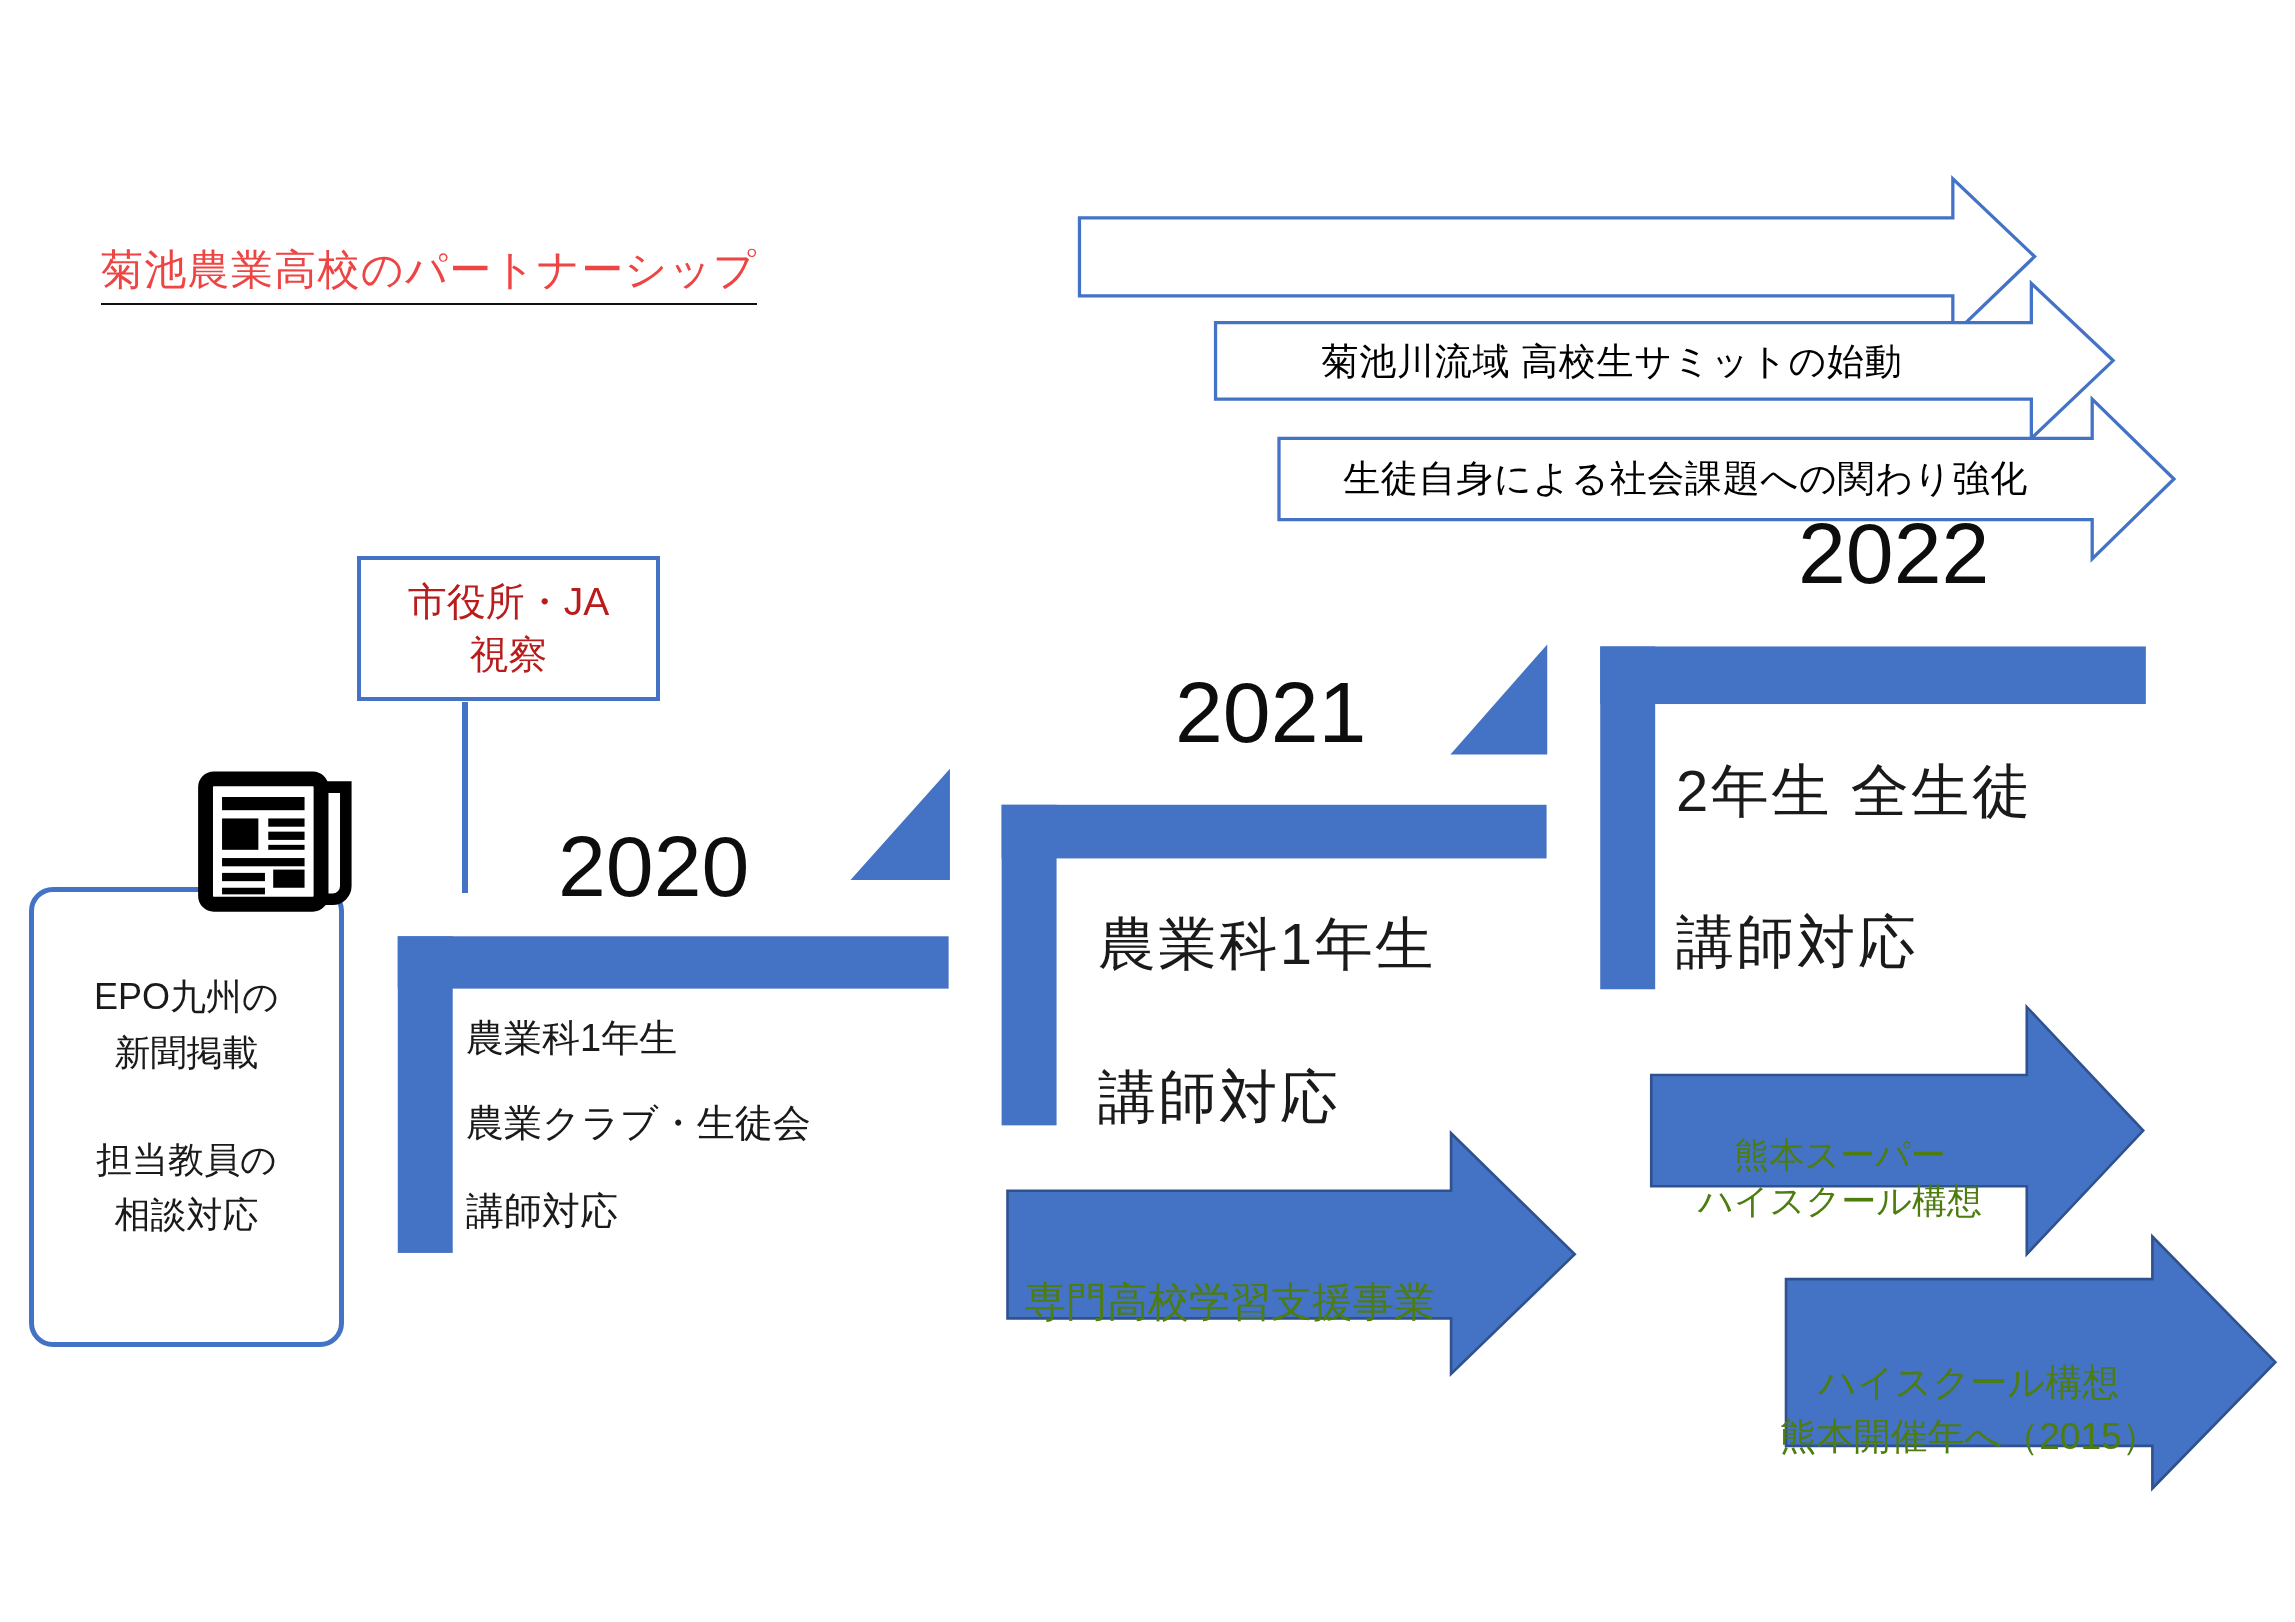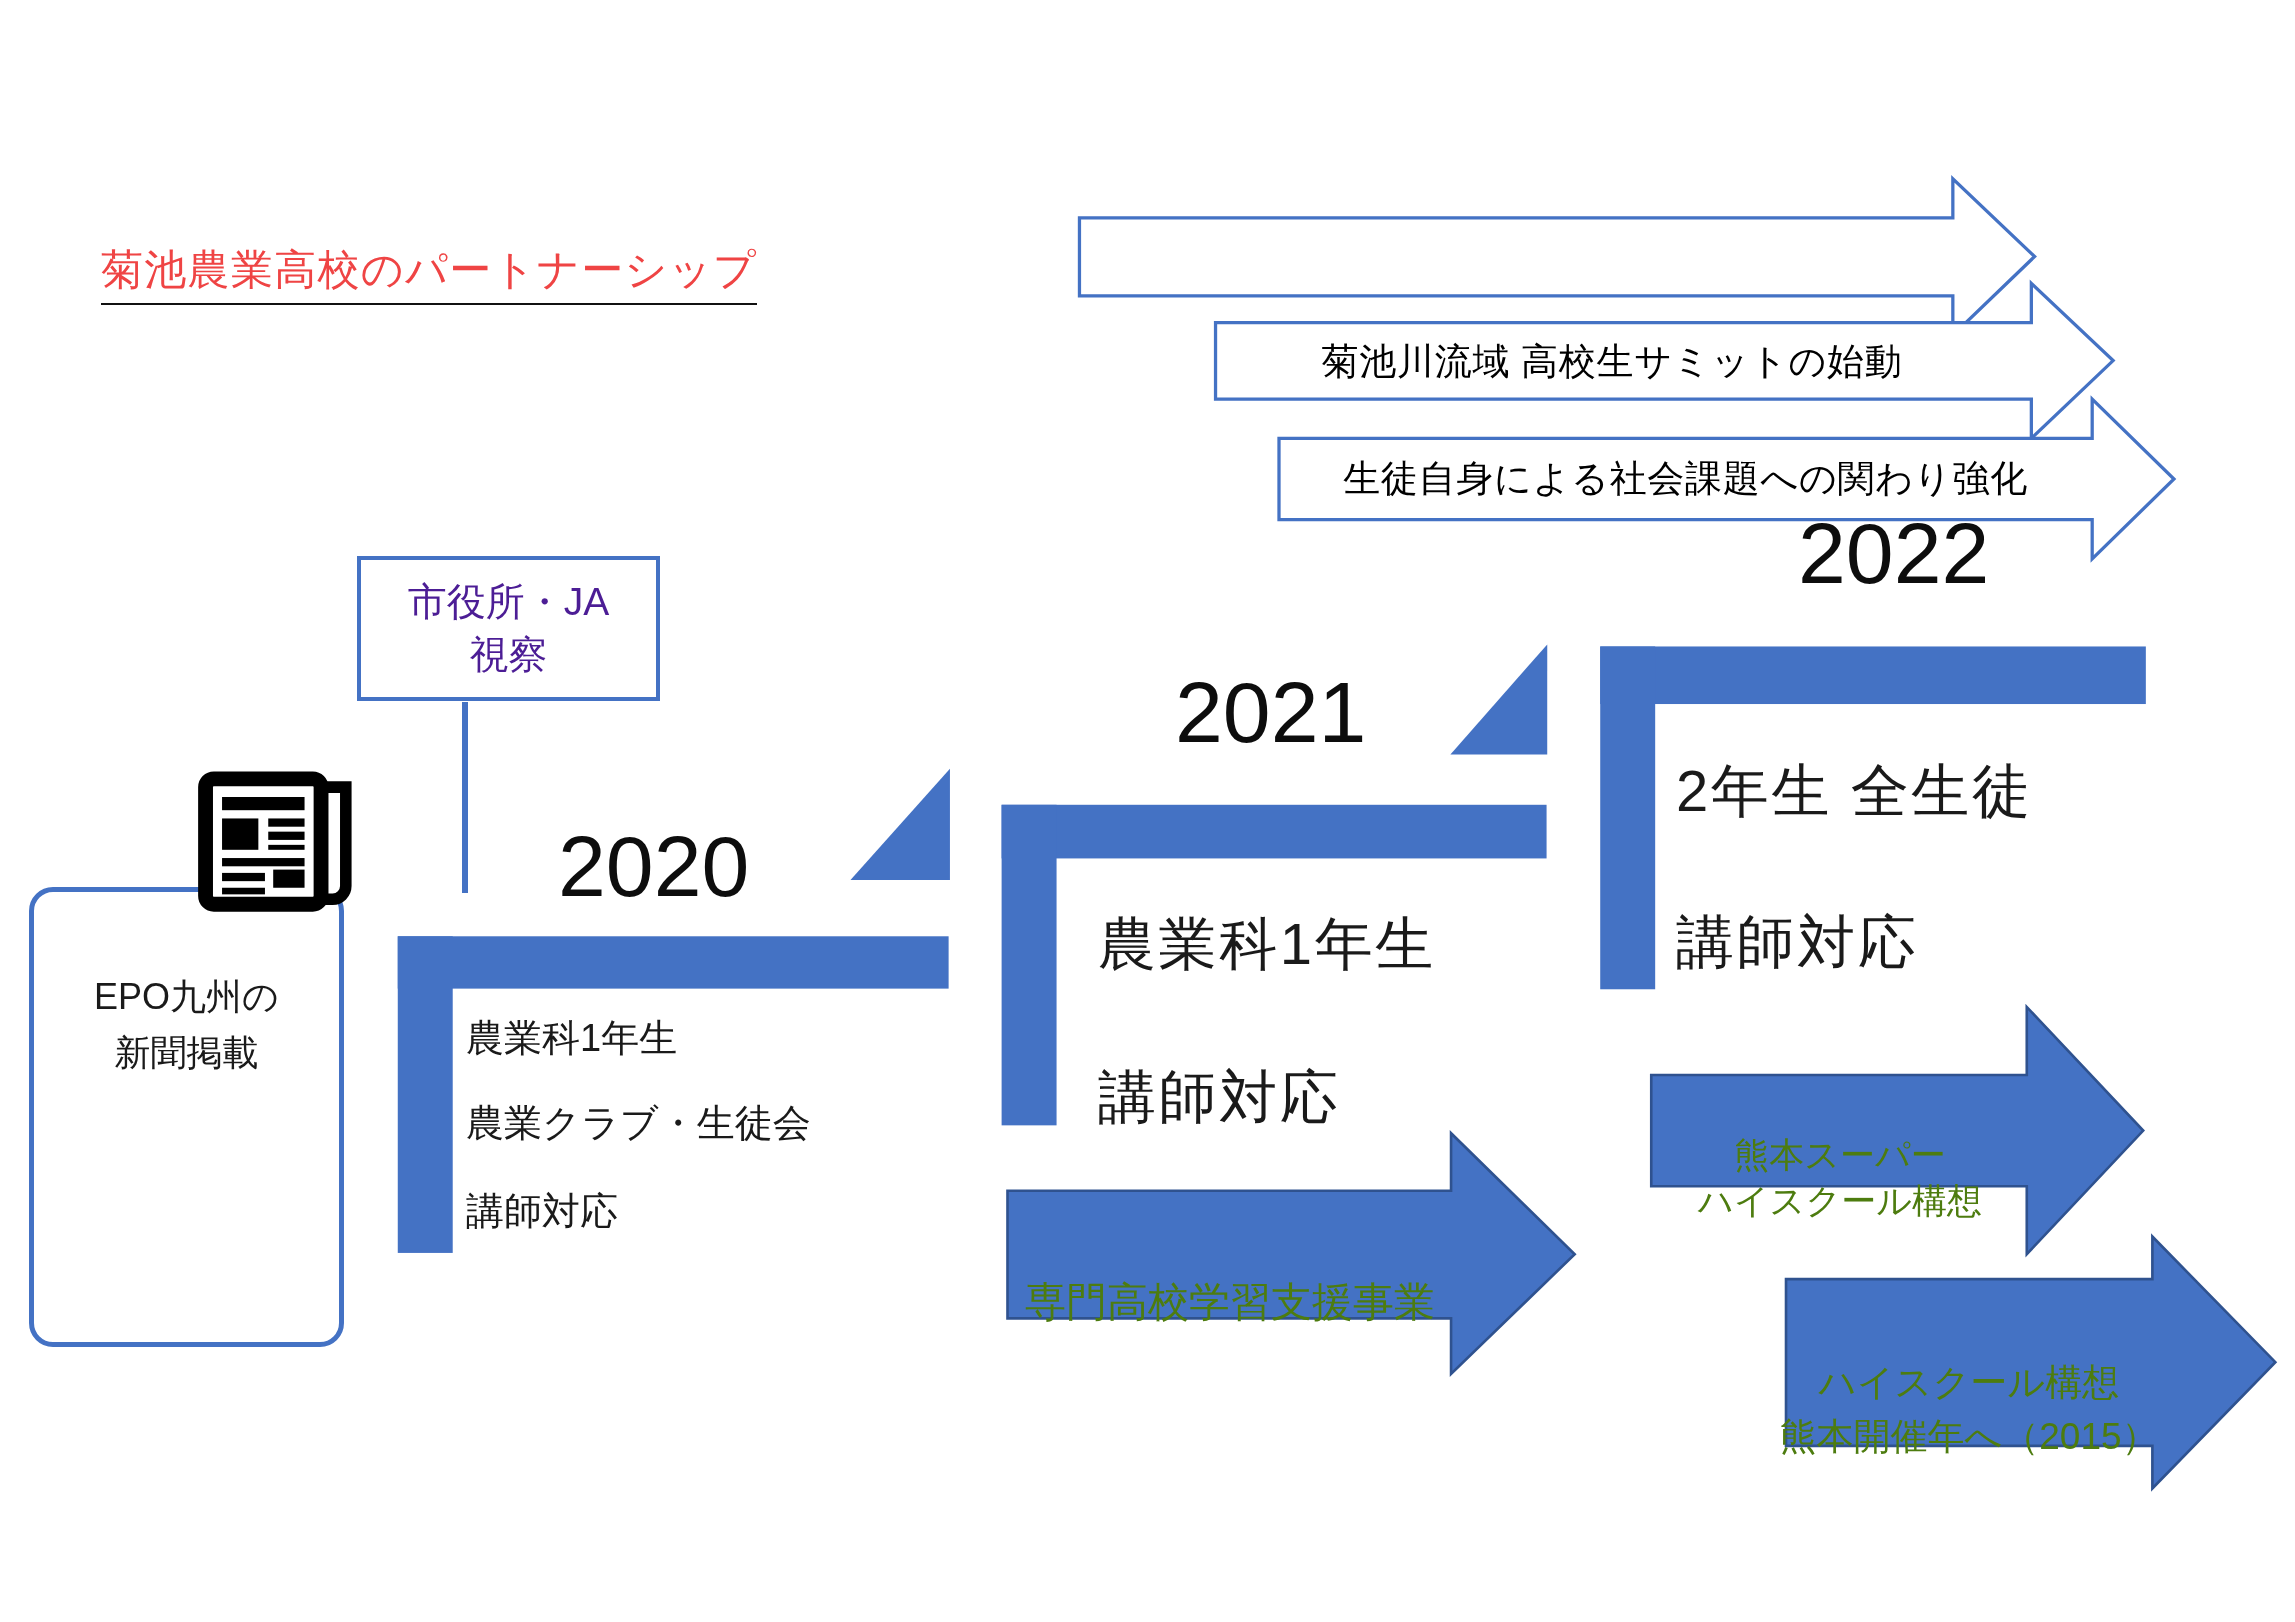--- a/index.html
+++ b/index.html
@@ -6,21 +6,21 @@
   body{font-family:"Liberation Sans","DejaVu Sans",sans-serif;}
   #stage{position:relative;width:2295px;height:1622px;background:#ffffff;overflow:hidden;}
   #shapes{position:absolute;left:0;top:0;width:2295px;height:1622px;}
   .abs{position:absolute;}
   .title{font-size:42px;color:#ef4444;border-bottom:2.6px solid #111;padding-bottom:5.2px;white-space:nowrap;letter-spacing:1.3px;}
   .oarrow-label{display:flex;align-items:center;justify-content:center;font-size:37px;color:#000;white-space:nowrap;letter-spacing:0.7px;}
   .year{font-size:86px;color:#0d0d0d;line-height:1;white-space:nowrap;}
   .item-sm{font-size:38px;color:#1a1a1a;white-space:nowrap;}
   .item-lg{font-size:58px;color:#1a1a1a;white-space:nowrap;letter-spacing:2.6px;}
   .inspect-box{display:flex;flex-direction:column;align-items:center;justify-content:center;
-    border:4.6px solid #4472C4;background:#fff;font-size:39px;color:#4c1d95;line-height:1.35;text-align:center;}
+    border:4.6px solid #4472C4;background:#fff;font-size:39px;color:#b91c1c;line-height:1.35;text-align:center;}
   .epo-box{border:5.9px solid #4472C4;border-radius:24px;background:#fff;text-align:center;
     font-size:36px;color:#1a1a1a;line-height:1.55;}
   .epo-box p{margin:0;}
   .epo-p1{margin-top:77px !important;}
   .epo-p2{margin-top:51px !important;}
   .sarrow-label{display:flex;align-items:center;justify-content:center;color:#4d7c0f;text-align:center;white-space:nowrap;margin-top:47px;}
   .connector{background:#4472C4;}
 </style>
 </head>
 <body>
@@ -74,20 +74,24 @@
     <span>市役所・JA</span>
     <span>視察</span>
   </div>
   <div class="abs connector" style="left:462px;top:702px;width:5.9px;height:191px;"></div>
 
   <div class="abs epo-box" style="left:29px;top:887px;width:305px;height:450px;">
     <p class="epo-p1">
       <span>EPO九州の</span><br>
       <span>新聞掲載</span>
     </p>
+    <p class="epo-p2">
+      <span>担当教員の</span><br>
+      <span>相談対応</span>
+    </p>
   </div>
 
   <svg class="abs" style="left:194px;top:764px;" width="165" height="165" viewBox="0 0 100 100">
     <path d="M76 14 h16 v60 a8 8 0 0 1 -8 8 h-8 z" fill="#ffffff" stroke="#000000" stroke-width="7"></path>
     <rect x="7" y="9" width="70" height="76" rx="5" fill="#ffffff" stroke="#000000" stroke-width="9"></rect>
     <rect x="17" y="20" width="50" height="8" fill="#000"></rect>
     <rect x="17" y="33" width="22" height="19" fill="#000"></rect>
     <rect x="45" y="33" width="22" height="5" fill="#000"></rect>
     <rect x="45" y="41" width="22" height="5" fill="#000"></rect>
     <rect x="45" y="49" width="22" height="3" fill="#000"></rect>

